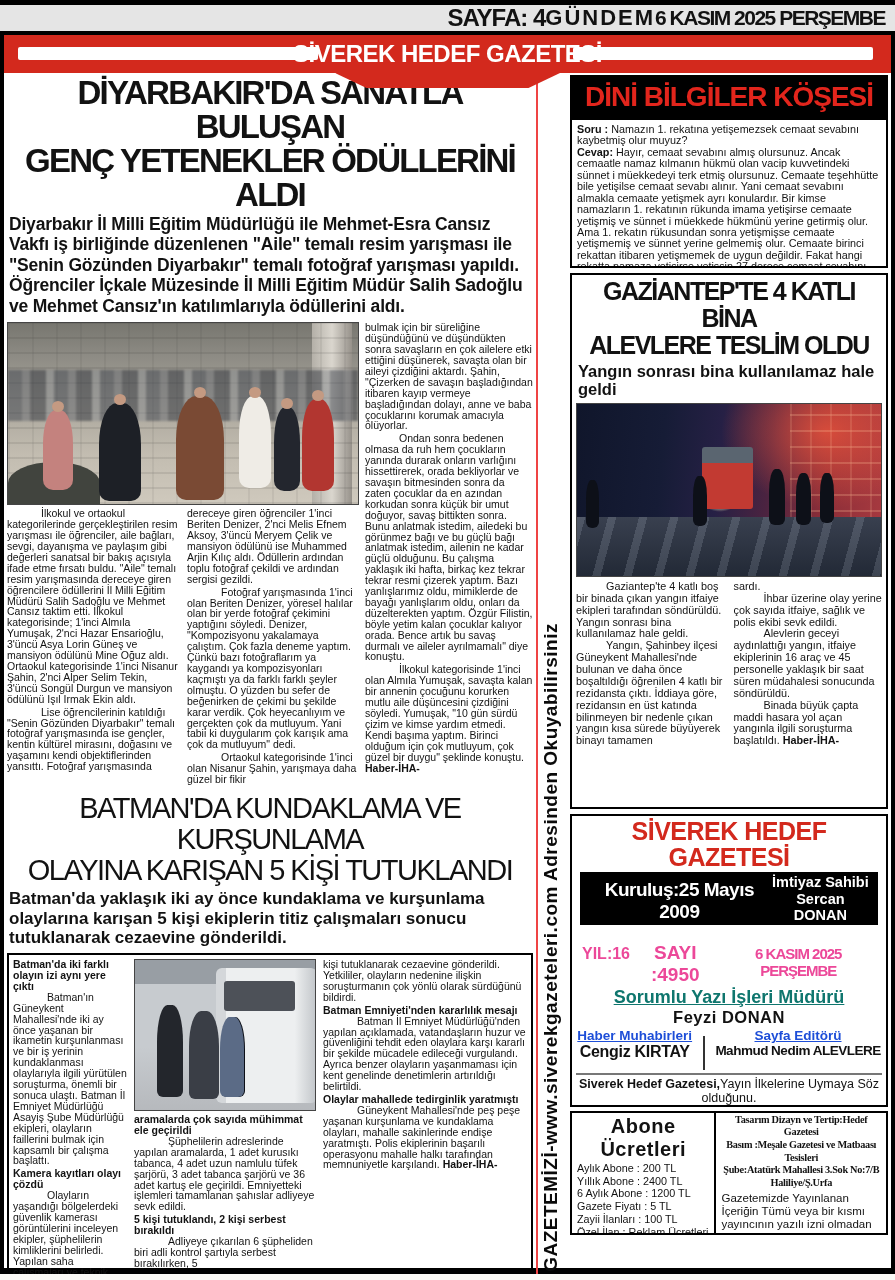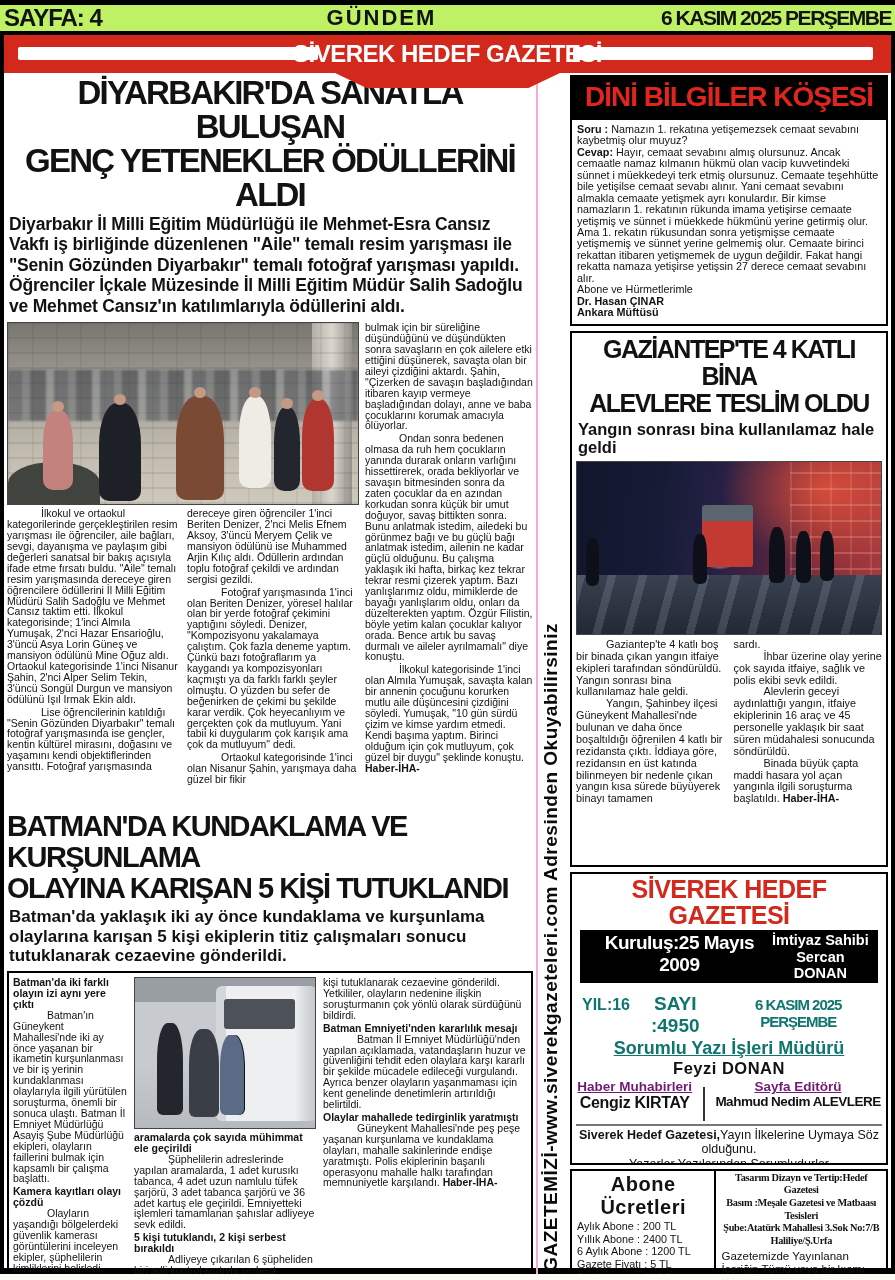--- a/index.html
+++ b/index.html
@@ -1,91 +1,91 @@
 <!DOCTYPE html>
 <html><head>
 <meta charset="utf-8">
 <style>
   html,body{margin:0;padding:0}
   body{width:895px;height:1280px;background:#fbfaf7;color:#121212;
        font-family:"Liberation Sans",sans-serif;overflow:hidden;position:relative}
   
   .topbar{height:26px;border-top:5px solid #000;border-bottom:4px solid #000;
-          display:flex;align-items:center;justify-content:space-between;padding:0 4px;background:#bef264}
+          display:flex;align-items:center;justify-content:flex-end;padding:0 10px;background:#e5e5e5}
   .tb-page{font-weight:bold;font-size:24px;letter-spacing:-1px}
   .tb-section{font-weight:bold;font-size:22px;letter-spacing:2px}
   .tb-date{font-weight:bold;font-size:21px;letter-spacing:-1.5px}
   
   .frame{position:relative;height:1239px;border-left:4px solid #000;border-right:4px solid #000;
          border-bottom:6px solid #000;box-sizing:border-box;background:#fff}
   .banner{position:relative;height:38px;background:#d3291d;display:flex;align-items:center;justify-content:center}
   .stripe{position:absolute;top:12px;height:13px;background:#fff;border-radius:2px}
   .stripe.sl{left:14px;width:300px}
   .stripe.sr{right:18px;width:300px}
   .banner-title{position:relative;z-index:2;color:#fff;font-weight:bold;font-size:24px;letter-spacing:-0.5px;padding:0 14px}
   .banner-tail{position:absolute;left:50%;top:38px;transform:translateX(-50%);width:225px;height:15px;
                background:#d3291d;clip-path:polygon(0 0,100% 0,86% 100%,14% 100%);z-index:6}
   .content{display:flex;height:1201px}
   
-  .left{width:607px;box-sizing:border-box;border-right:2px solid #f9a8d4;padding:0 3px;overflow:hidden}
+  .left{width:607px;box-sizing:border-box;border-right:2px solid #ef4444;padding:0 3px;overflow:hidden}
   .headline{font-weight:bold;text-align:center;font-size:33px;line-height:1.03;letter-spacing:-1.8px;margin:3px 0 4px}
   .intro1{font-weight:bold;font-size:17.5px;line-height:1.17;letter-spacing:-0.2px;margin:0 2px 6px}
   .a1row{display:flex;gap:6px}
   .a1left{width:352px;flex:none}
   .photo{border:1px solid #444;position:relative;overflow:hidden}
   .a1cols{display:flex;gap:8px;margin-top:3px}
   .a1cols .col{width:172px;flex:none}
   .a1c3{flex:1;min-width:0}
   .bodytext{font-size:10.5px;line-height:1.04}
   .bodytext p{margin:0 0 2px}
   .ind{text-indent:34px}
   .bh{font-weight:bold}
   p.bh{margin:0}
   
-  .headline2{font-weight:bold;font-size:29px;line-height:1.07;letter-spacing:-1.5px;margin:24px 0 3px}
+  .headline2{font-weight:normal;text-align:center;font-size:29px;line-height:1.07;letter-spacing:-1.5px;margin:6px 0 3px}
   .intro2{font-weight:bold;font-size:17px;line-height:1.16;margin:0 2px 5px}
   .a2row{display:flex;gap:7px;border:2px solid #000;padding:4px;height:352px;box-sizing:border-box;overflow:hidden;margin-bottom:3px}
   .b1{width:114px;flex:none}
   .b2{width:182px;flex:none}
   .b3{flex:1;min-width:0}
   
   .vstrip{width:30px;flex:none;position:relative;overflow:hidden}
   .vstrip span{position:absolute;bottom:2px;left:2px;writing-mode:vertical-rl;transform:rotate(180deg);
                font-weight:bold;font-size:19px;letter-spacing:0.5px;white-space:nowrap;color:#0a0a0a}
   
   .right{width:323px;flex:none;box-sizing:border-box;padding:2px 3px 0 2px;overflow:hidden}
   .dini-head{background:#000;color:#e2251c;font-weight:bold;text-align:center;font-size:28px;
              letter-spacing:-1px;padding:4px 0 5px;border:2px solid #000}
   .dini-box{border:2px solid #000;border-top:none;padding:4px 5px;font-size:10.8px;line-height:1.06;
-            height:206px;box-sizing:border-box;overflow:hidden}
+            height:148px;box-sizing:border-box;overflow:hidden}
   .dini-box p{margin:0}
   .gz-box{border:2px solid #000;margin-top:5px;padding:3px 4px 4px}
   .gz-h{font-weight:bold;text-align:center;font-size:25px;line-height:1.08;letter-spacing:-1.5px}
   .gz-sub{font-weight:bold;font-size:16.5px;line-height:1.12;margin:3px 2px 4px}
   .gz-cols{display:flex;gap:9px;margin-top:4px;height:222px;overflow:hidden}
   .gz-cols .col{width:50%;font-size:10.8px;line-height:1.1}
   .gz-cols p{margin:0}
   .gz-cols .ind{text-indent:30px}
   
   .mast-box{border:2px solid #000;margin-top:5px;text-align:center;height:293px;box-sizing:border-box;overflow:hidden;padding-top:2px}
   .mast-title{color:#d3291d;font-weight:bold;font-size:25px;letter-spacing:-0.5px;line-height:1.05}
-  .mast-bar{background:#000;color:#fff;display:flex;justify-content:space-between;align-items:flex-start;
+  .mast-bar{background:#000;color:#fff;display:flex;justify-content:space-between;align-items:flex-end;
             margin:2px 8px 0;padding:2px 8px}
   .kurulus{font-size:19px;font-weight:bold;letter-spacing:-0.5px}
   .imtiyaz{font-size:14.5px;font-weight:bold;line-height:1.12}
-  .mast-blue{display:flex;justify-content:space-between;align-items:baseline;color:#0f766e;
-             font-weight:bold;padding:10px 10px 0}
+  .mast-blue{display:flex;justify-content:space-between;align-items:baseline;color:#ec4899;
+             font-weight:bold;padding:17px 10px 0}
   .m-yil{font-size:16px}
   .m-sayi{font-size:19px}
   .m-date{font-size:15px;letter-spacing:-1px}
   .mast-red{color:#0f766e;font-weight:bold;text-decoration:underline;font-size:18px;margin-top:1px}
   .feyzi{font-weight:bold;font-size:16.5px;letter-spacing:0.5px}
   .staff{display:flex;justify-content:space-around;align-items:flex-start;margin-top:1px}
   .staff .vr{width:2px;background:#333;height:34px;margin-top:8px}
-  .s-label{color:#701a75;font-weight:bold;text-decoration:underline;font-size:13.5px}
+  .s-label{color:#1d4ed8;font-weight:bold;text-decoration:underline;font-size:13.5px}
   .s-name{font-weight:bold;font-size:16px;letter-spacing:-0.3px}
   .s-name2{font-weight:bold;font-size:13.5px;letter-spacing:-0.5px}
   .mast-rule{border:none;border-top:2px solid #777;margin:3px 4px 2px}
   .mast-small{font-size:12.5px;line-height:1.14}
   
   .abone-wrap{border:2px solid #000;margin-top:4px;display:flex;height:124px;box-sizing:border-box;overflow:hidden}
   .abone-left{width:46%;border-right:2px solid #000;padding:2px 5px;box-sizing:border-box}
   .abone-title{font-weight:bold;font-size:20px;text-align:center;letter-spacing:0.5px;margin-bottom:1px}
   .ab-row{font-size:10.8px;line-height:1.18}
   .abone-right{flex:1;padding:1px 5px;text-align:center;min-width:0}

